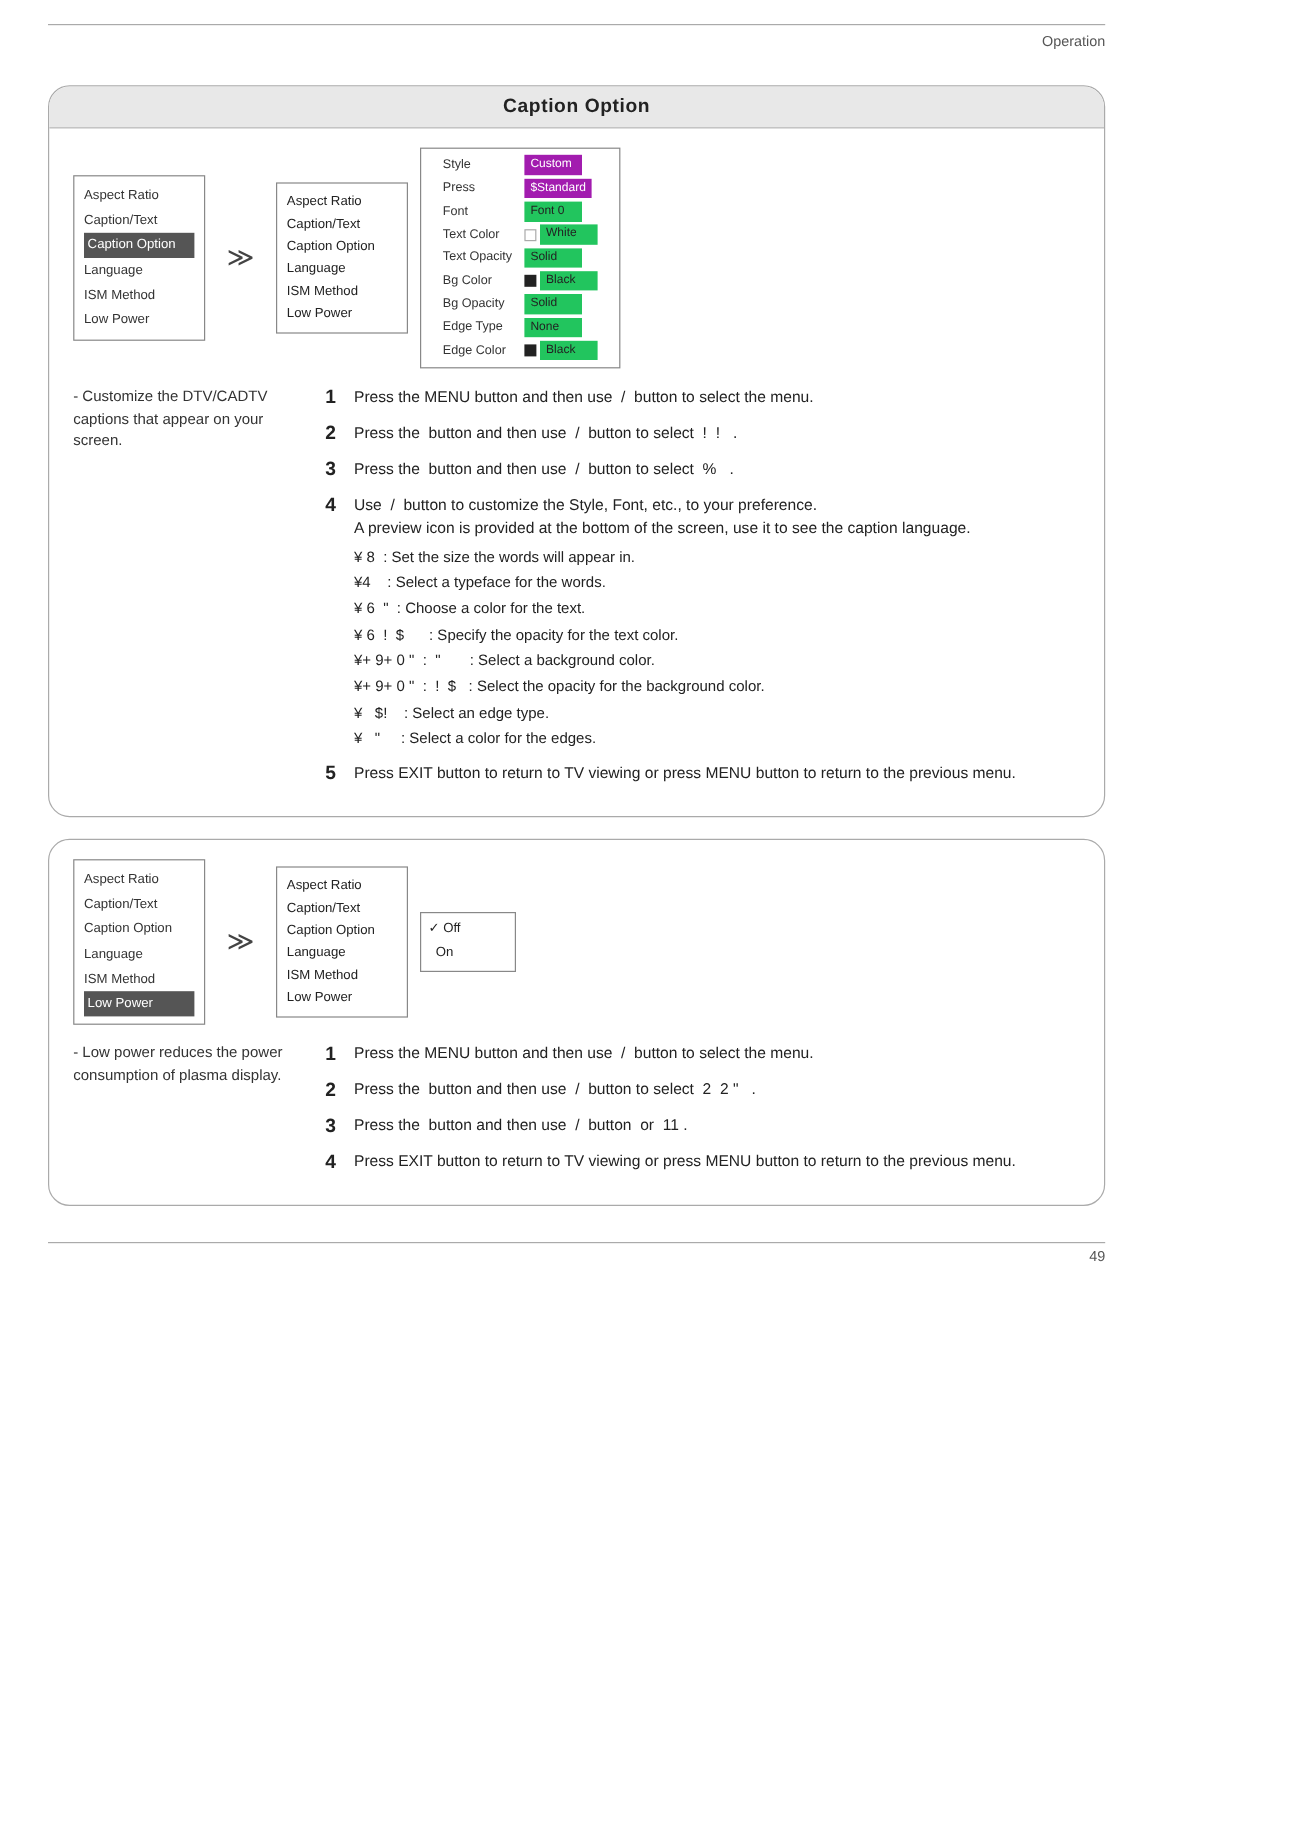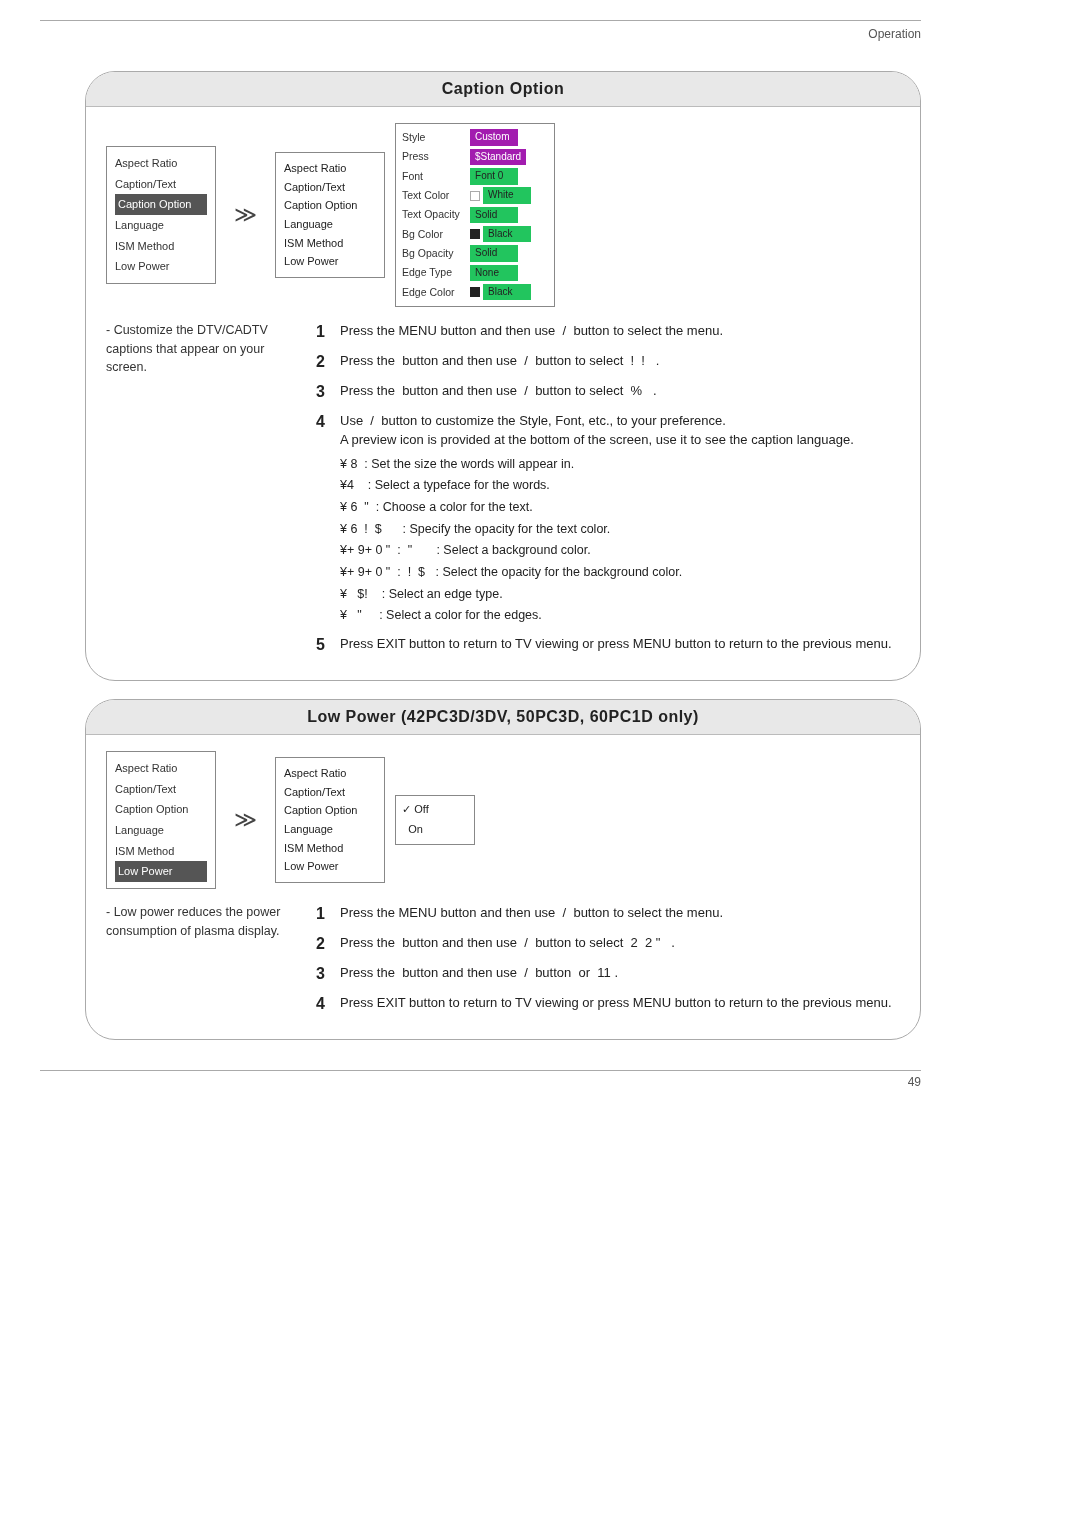--- a/index.html
+++ b/index.html
@@ -22,25 +22,24 @@
       margin-bottom: 6px;
     }
     .top-label {
       text-align: right;
       font-size: 12px;
       color: #555;
       margin-bottom: 30px;
     }
     .section-box {
       border: 1.5px solid #aaa;
-      border-radius: 30px;
+      border-radius: 18px;
       margin-bottom: 18px;
       padding: 0;
       overflow: hidden;
-      margin-left: 45px;
     }
     .section-title {
       text-align: center;
       font-size: 16px;
       font-weight: bold;
       background: #e8e8e8;
       border-bottom: 1px solid #bbb;
       padding: 8px 0;
       letter-spacing: 0.5px;
     }
@@ -82,21 +81,21 @@
       background: #fff;
       min-width: 110px;
       padding: 6px 8px;
       font-size: 11px;
       line-height: 1.7;
     }
     .settings-panel {
       border: 1px solid #888;
       background: #fff;
       min-width: 160px;
-      padding: 4px 0;
+      padding: 4px 12px;
       font-size: 10.5px;
     }
     .settings-row {
       display: flex;
       align-items: center;
       padding: 1px 6px;
       font-size: 10.5px;
       line-height: 1.65;
     }
     .settings-label {
@@ -323,21 +322,20 @@
           <div class="step">
             <span class="step-num">5</span>
             <span class="step-text">Press EXIT button to return to TV viewing or press MENU button to return to the previous menu.</span>
           </div>
         </div>
       </div>
     </div>
   </div>
 
   <div class="section-box">
-    <div class="section-title">Low Power (42PC3D/3DV, 50PC3D, 60PC1D only)</div>
     <div class="section-content">
 
       <div class="menu-diagrams">
 
         <div class="menu-box">
           <div class="menu-item">Aspect Ratio</div>
           <div class="menu-item">Caption/Text</div>
           <div class="menu-item">Caption Option</div>
           <div class="menu-item">Language</div>
           <div class="menu-item">ISM Method</div>

